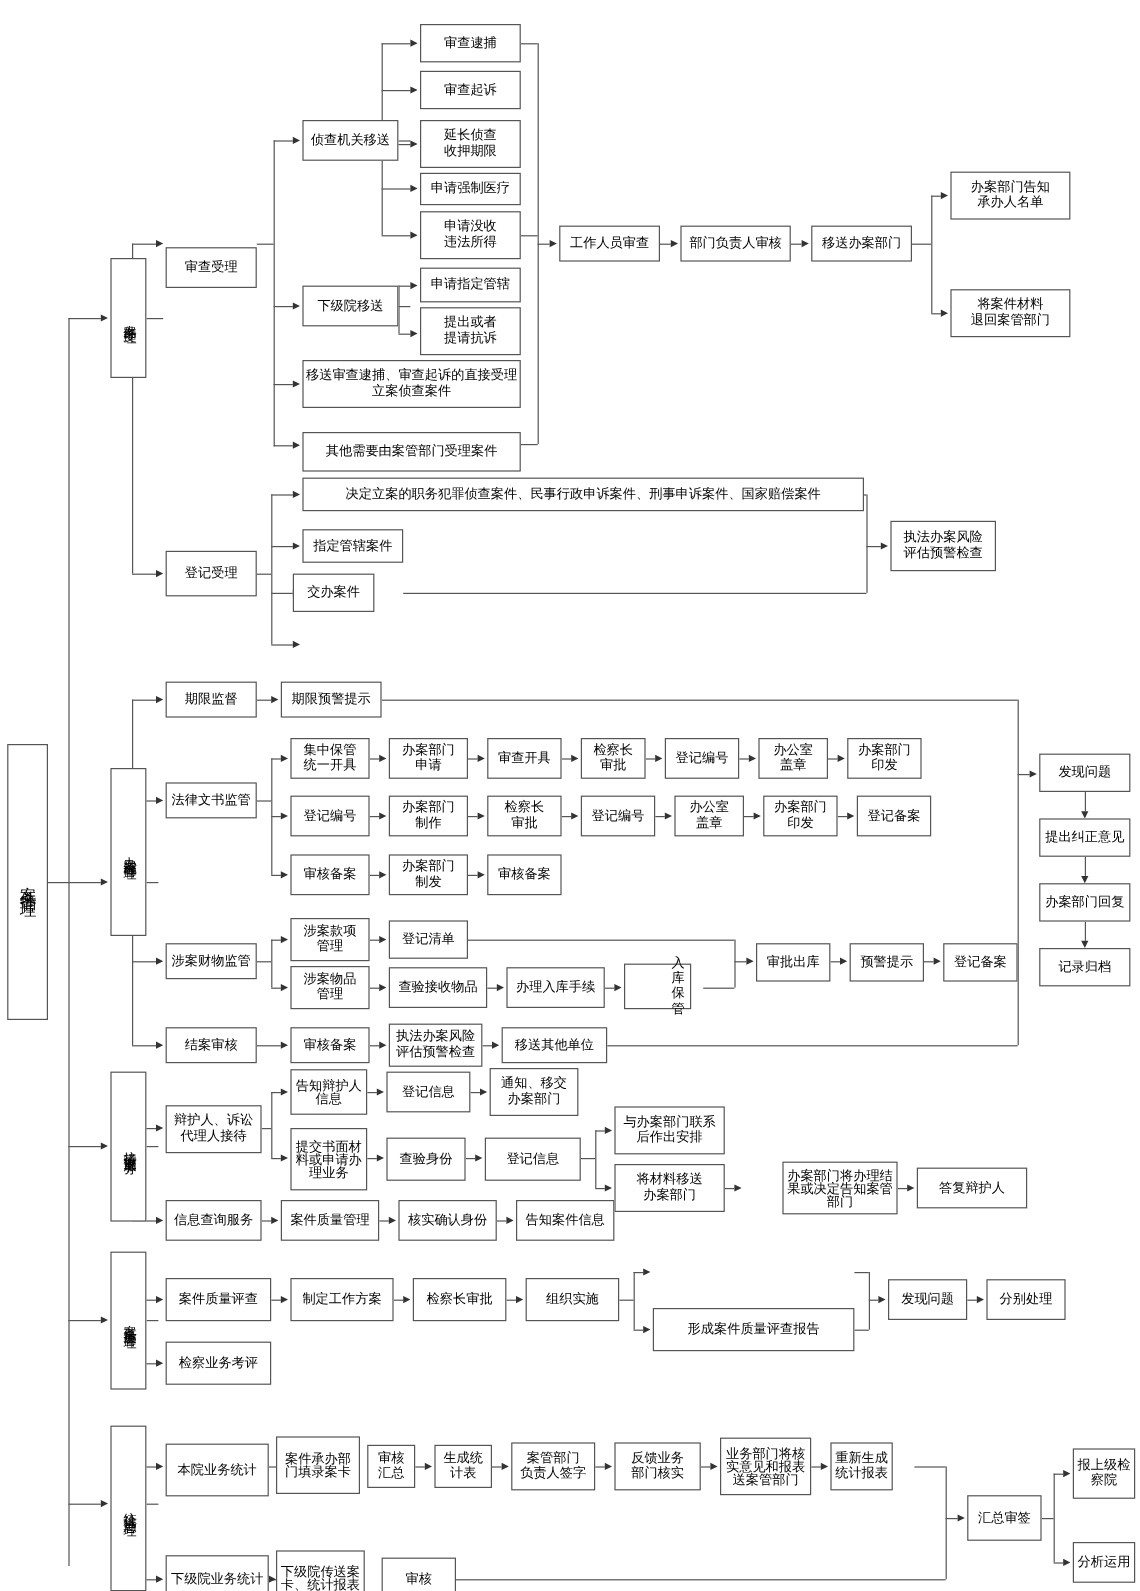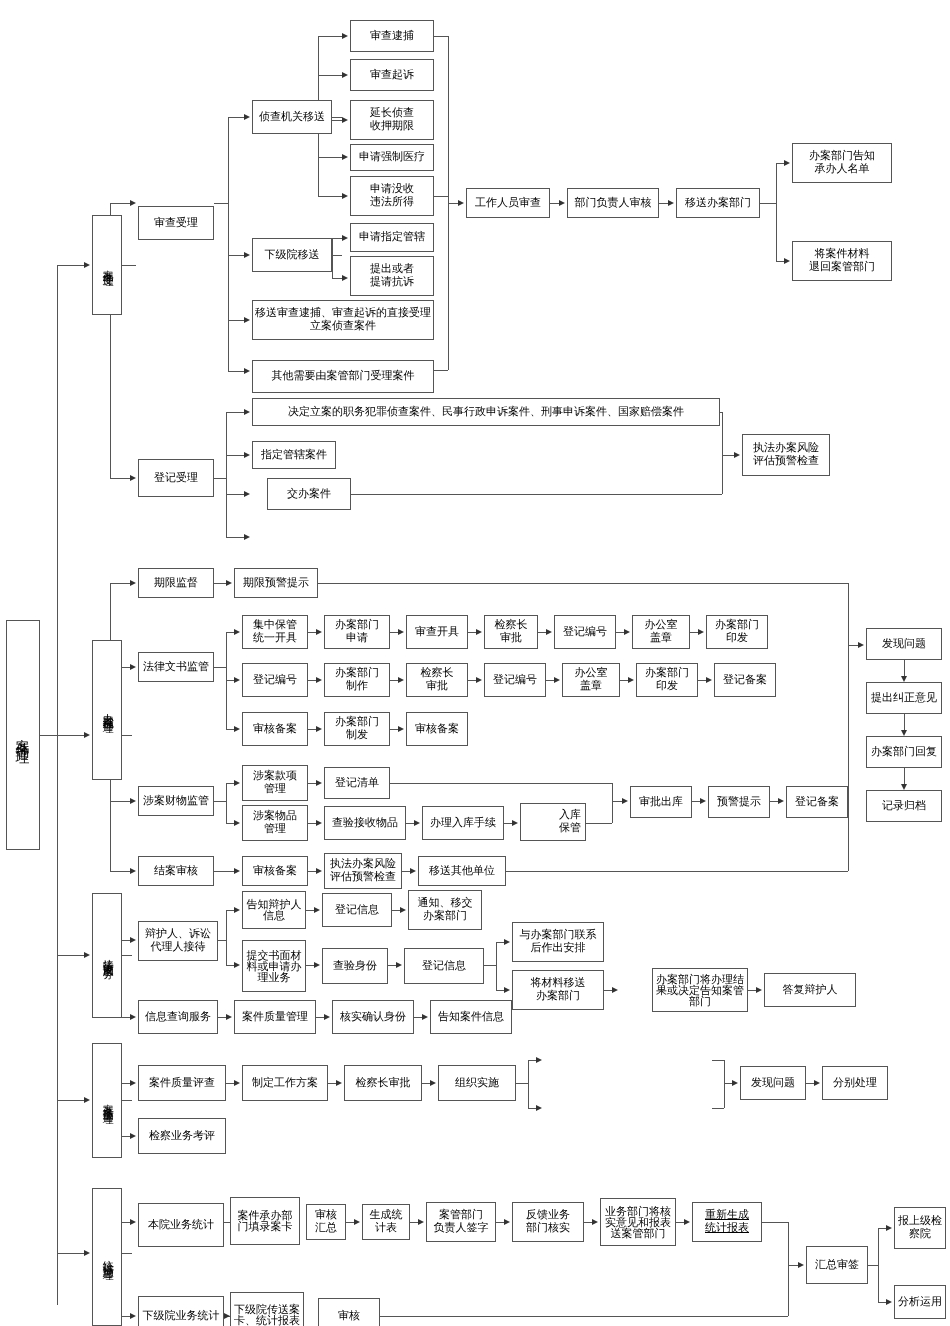--- a/index.html
+++ b/index.html
@@ -122,21 +122,21 @@
   <div class="ar r" style="left:244px;top:408.5px;"></div>
   <div class="ln h" style="left:226px;top:455px;width:18px;"></div>
   <div class="ar r" style="left:244px;top:451.5px;"></div>
   <div class="ln h" style="left:226px;top:494px;width:18px;"></div>
   <div class="ar r" style="left:244px;top:490.5px;"></div>
   <div class="ln h" style="left:226px;top:537px;width:18px;"></div>
   <div class="ar r" style="left:244px;top:533.5px;"></div>
 
   <div class="node" style="left:252px;top:398px;width:468px;height:28px;">决定立案的职务犯罪侦查案件、民事行政申诉案件、刑事申诉案件、国家赔偿案件</div>
   <div class="node" style="left:252px;top:441px;width:84px;height:28px;">指定管辖案件</div>
-  <div class="node" style="left:267px;top:478px;width:84px;height:32px;">交办案件</div>
+  <div class="node" style="left:244px;top:478px;width:68px;height:32px;">交办案件</div>
 
   <div class="ln v" style="left:722px;top:412px;height:82px;"></div>
   <div class="ln h" style="left:720px;top:412px;width:2px;"></div>
   <div class="ln h" style="left:336px;top:494px;width:386px;"></div>
   <div class="ln h" style="left:722px;top:455px;width:12px;"></div>
   <div class="ar r" style="left:734px;top:451.5px;"></div>
   <div class="node" style="left:742px;top:434px;width:88px;height:42px;white-space:pre-line;">执法办案风险
 评估预警检查</div>
 
   <div class="ln h" style="left:57px;top:735px;width:27px;"></div>
@@ -245,21 +245,21 @@
   <div class="node" style="left:242px;top:805px;width:66px;height:36px;white-space:pre-line;">涉案物品
 管理</div>
   <div class="ln h" style="left:308px;top:823px;width:8px;"></div>
     <div class="ar r" style="left:316px;top:819.5px;"></div>
   <div class="node" style="left:324px;top:806px;width:82px;height:34px;">查验接收物品</div>
   <div class="ln h" style="left:406px;top:823px;width:8px;"></div>
     <div class="ar r" style="left:414px;top:819.5px;"></div>
   <div class="node" style="left:422px;top:806px;width:82px;height:34px;">办理入库手续</div>
   <div class="ln h" style="left:504px;top:823px;width:8px;"></div>
     <div class="ar r" style="left:512px;top:819.5px;"></div>
-  <div class="node" style="left:520px;top:803px;width:66px;height:38px;padding-left:36px;">入库保管</div>
+  <div class="node" style="left:520px;top:803px;width:56px;height:38px;padding-left:36px;">入库保管</div>
 
   <div class="ln h" style="left:390px;top:783px;width:222px;"></div>
   <div class="ln h" style="left:586px;top:823px;width:26px;"></div>
   <div class="ln v" style="left:612px;top:783px;height:40px;"></div>
   <div class="ln h" style="left:612px;top:801px;width:10px;"></div>
   <div class="ar r" style="left:622px;top:797.5px;"></div>
 
   <div class="node" style="left:630px;top:786px;width:62px;height:32px;">审批出库</div>
   <div class="ln h" style="left:692px;top:801px;width:8px;"></div>
     <div class="ar r" style="left:700px;top:797.5px;"></div>
@@ -389,20 +389,21 @@
     <div class="ar r" style="left:430px;top:1079.5px;"></div>
   <div class="node" style="left:438px;top:1065px;width:78px;height:36px;">组织实施</div>
 
   <div class="ln h" style="left:516px;top:1083px;width:12px;"></div>
   <div class="ln v" style="left:528px;top:1060px;height:48px;"></div>
   <div class="ln h" style="left:528px;top:1060px;width:8px;"></div>
     <div class="ar r" style="left:536px;top:1056.5px;"></div>
   <div class="ln h" style="left:528px;top:1108px;width:8px;"></div>
     <div class="ar r" style="left:536px;top:1104.5px;"></div>
 
+  <div class="node" style="left:544px;top:1090px;width:168px;height:36px;">形成案件质量评查报告</div>
 
   <div class="ln h" style="left:712px;top:1060px;width:12px;"></div>
   <div class="ln h" style="left:712px;top:1108px;width:12px;"></div>
   <div class="ln v" style="left:724px;top:1060px;height:48px;"></div>
   <div class="ln h" style="left:724px;top:1083px;width:8px;"></div>
     <div class="ar r" style="left:732px;top:1079.5px;"></div>
 
   <div class="node" style="left:740px;top:1066px;width:66px;height:34px;">发现问题</div>
   <div class="ln h" style="left:806px;top:1083px;width:8px;"></div>
     <div class="ar r" style="left:814px;top:1079.5px;"></div>
@@ -436,21 +437,21 @@
 负责人签字</div>
   <div class="ln h" style="left:496px;top:1222px;width:8px;"></div>
     <div class="ar r" style="left:504px;top:1218.5px;"></div>
   <div class="node" style="left:512px;top:1202px;width:72px;height:40px;white-space:pre-line;">反馈业务
 部门核实</div>
   <div class="ln h" style="left:584px;top:1222px;width:8px;"></div>
     <div class="ar r" style="left:592px;top:1218.5px;"></div>
   <div class="node" style="left:600px;top:1198px;width:76px;height:48px;line-height:1.0;">业务部门将核实意见和报表送案管部门</div>
   <div class="ln h" style="left:676px;top:1222px;width:8px;"></div>
     <div class="ar r" style="left:684px;top:1218.5px;"></div>
-  <div class="node" style="left:692px;top:1202px;width:70px;height:40px;white-space:pre-line;text-decoration:underline;">重新生成
+  <div class="node" style="left:692px;top:1202px;width:52px;height:40px;white-space:pre-line;">重新生成
 统计报表</div>
 
   <div class="ln h" style="left:224px;top:1316px;width:6px;"></div>
     <div class="ar r" style="left:224px;top:1312.5px;"></div>
   <div class="node" style="left:230px;top:1292px;width:74px;height:46px;line-height:1.0;">下级院传送案卡、统计报表</div>
   <div class="node" style="left:318px;top:1298px;width:62px;height:36px;">审核</div>
 
   <div class="ln h" style="left:762px;top:1222px;width:26px;"></div>
   <div class="ln h" style="left:380px;top:1316px;width:408px;"></div>
   <div class="ln v" style="left:788px;top:1222px;height:94px;"></div>

